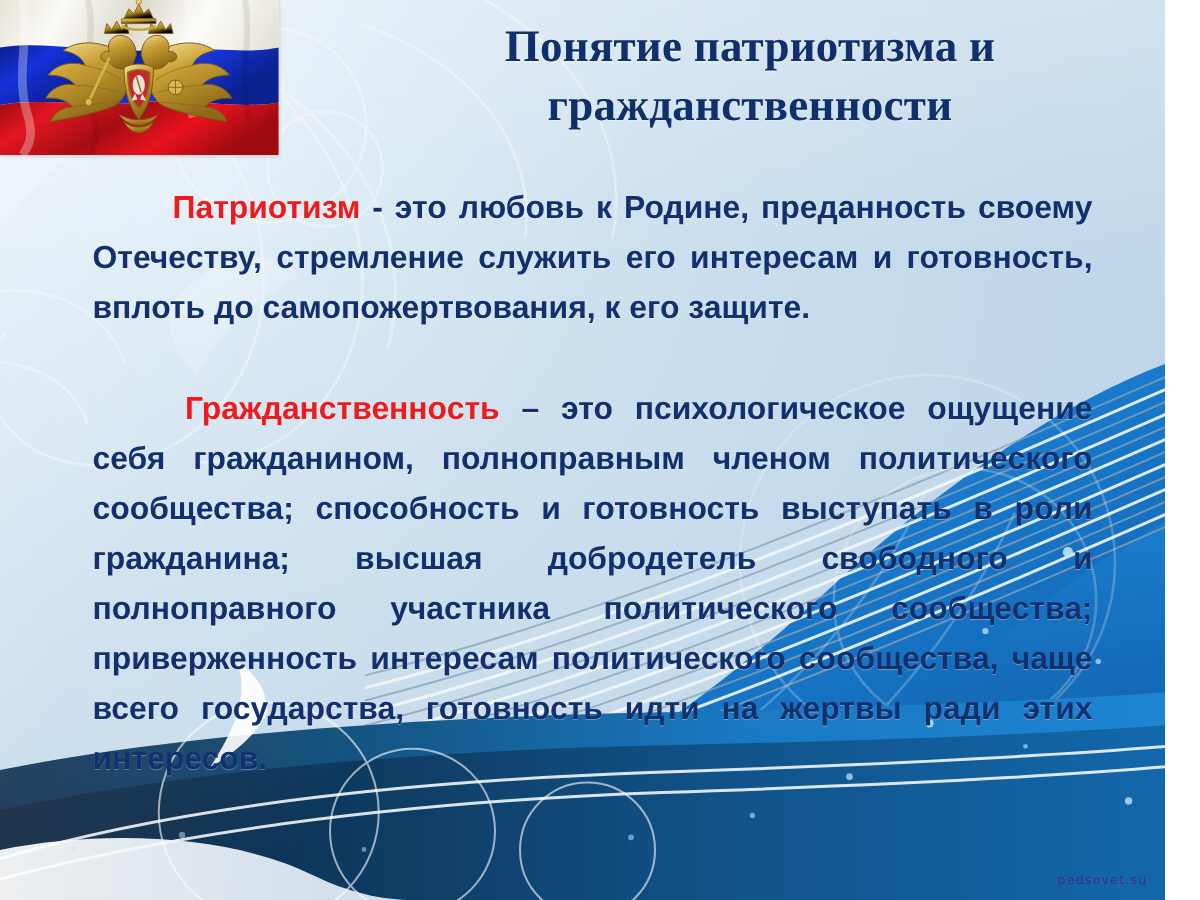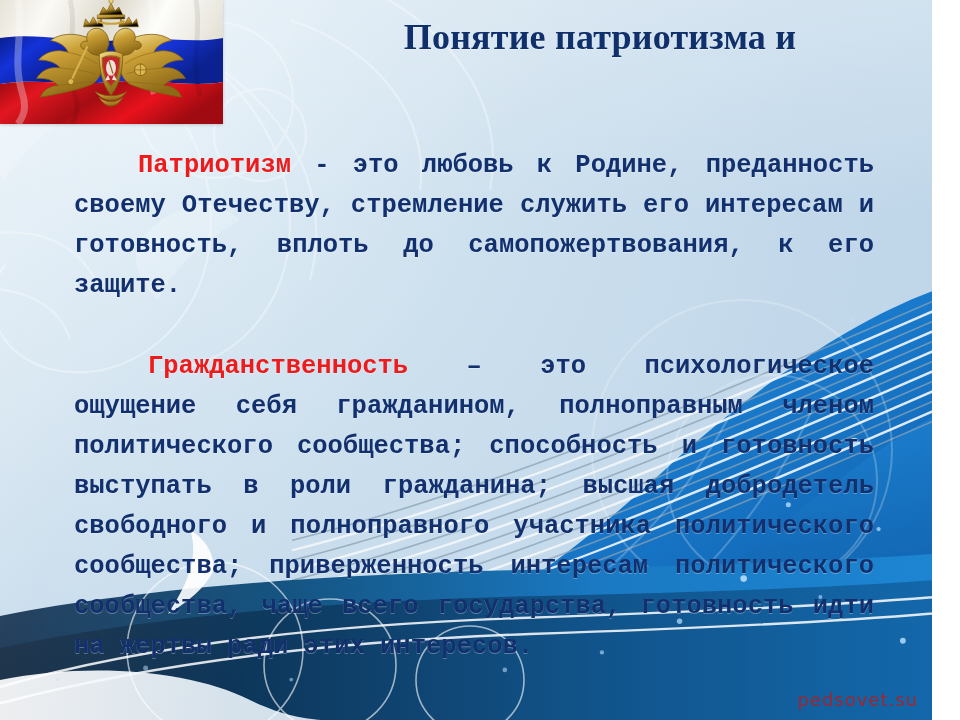--- a/index.html
+++ b/index.html
@@ -112,41 +112,41 @@
     text-shadow: 0 1px 0 rgba(255,255,255,0.35);
   }
 
   
   .body-text {
     position: absolute;
     left: 74px;
     top: 146px;
     width: 800px;
     color: #13306e;
-    font-family: Liberation Mono, monospace;
+    font-family: Liberation Sans, sans-serif;
     font-weight: bold;
     font-size: 25.5px;
     line-height: 40px;
     text-align: justify;
     text-justify: inter-word;
     text-shadow: 0 1px 0 rgba(255,255,255,0.30);
   }
   .para { margin: 0 0 9px 0; text-indent: 64px; }
   .para.p2 { text-indent: 74px; margin-top: 41px; }
   .term { color: #ed1b1b; }
 
   
   .watermark {
     position: absolute;
     right: 14px;
     bottom: 10px;
     font-family: "DejaVu Sans", "Liberation Sans", sans-serif;
-    font-size: 18px;
+    font-size: 10px;
     letter-spacing: 1px;
-    color: #b91c1c;
+    color: #4c1d95;
     opacity: 0.85;
     margin-left: 20px;
   }
 </style>
 </head>
 <body>
 
 <div class="slide">
 
   <div class="bg-base"></div>
@@ -371,20 +371,21 @@
         <path d="M30,2 L30,14 M24,8 L36,8" stroke="#8a6818" stroke-width="0.8"></path>
 
         <path d="M-16,30 C-8,42 8,42 16,30 C8,36 -8,36 -16,30 Z" fill="url(#gold2)" stroke="#7a5a12" stroke-width="0.8"></path>
         <path d="M-12,36 C-6,48 6,48 12,36 C6,42 -6,42 -12,36 Z" fill="url(#gold2)" stroke="#7a5a12" stroke-width="0.8"></path>
       </g>
     </svg>
   </div>
 
   <div class="title">
     <div>Понятие патриотизма и</div>
+    <div>гражданственности</div>
   </div>
 
   <div class="body-text">
     <p class="para p1"><span class="term">Патриотизм</span><span> - это любовь к Родине, преданность своему Отечеству, стремление служить его интересам и готовность, вплоть до самопожертвования, к его защите.</span></p>
     <p class="para p2"><span class="term">Гражданственность</span><span> – это психологическое ощущение себя гражданином, полноправным членом политического сообщества; способность и готовность выступать в роли гражданина; высшая добродетель свободного и полноправного участника политического сообщества; приверженность интересам политического сообщества, чаще всего государства, готовность идти на жертвы ради этих интересов.</span></p>
   </div>
 
   <div class="watermark">pedsovet.su</div>
 
 </div>

